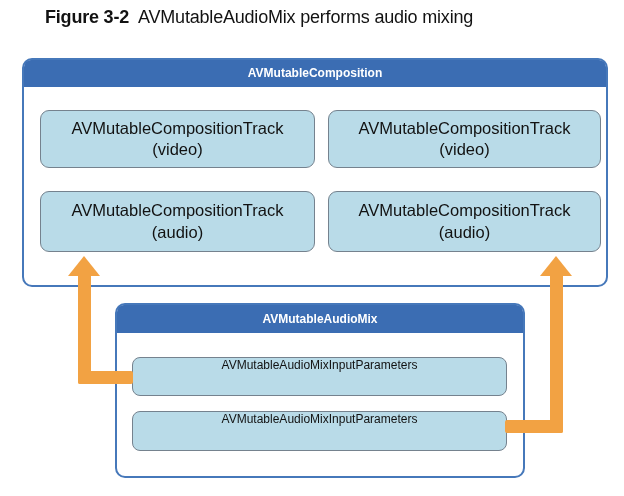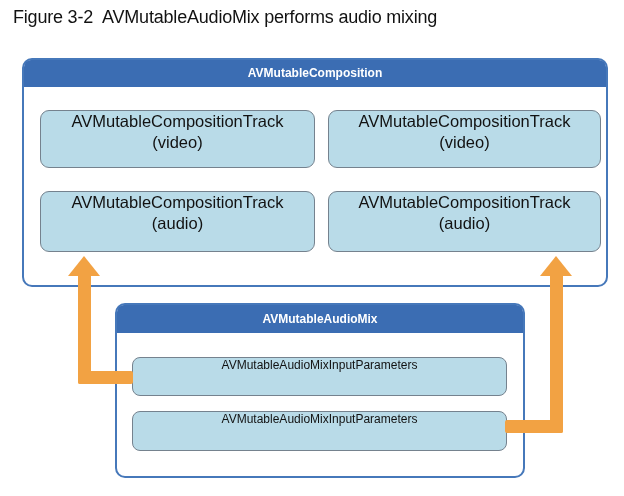--- a/index.html
+++ b/index.html
@@ -22,21 +22,21 @@
     overflow: hidden;
   }
   .figure-title {
     position: absolute;
     left: 13px;
     top: 7px;
     font-size: 18px;
     white-space: nowrap;
     letter-spacing: -0.2px;
   }
-  .figure-title .label { font-weight: normal; }
+  .figure-title .label { font-weight: bold; margin-left: 32px; }
   .figure-title .caption { font-weight: normal; margin-left: 9px; text-align: right; }
 
   .panel {
     position: absolute;
     background: #ffffff;
     border: 2px solid var(--box-border-blue);
     border-radius: 10px;
   }
   .panel-header {
     background: var(--header-blue);
@@ -51,20 +51,21 @@
   #audiomix-box .panel-header { height: 28px; line-height: 28px; font-size: 12px; }
 
   .track-box {
     position: absolute;
     background: var(--track-fill);
     border: 1.5px solid var(--track-border);
     border-radius: 9px;
     display: flex;
     flex-direction: column;
     align-items: center;
+    justify-content: center;
     font-size: 16.5px;
     line-height: 1.28;
     text-align: center;
     color: var(--text-dark);
   }
   #track-1 { left: 40px;  top: 110px; width: 275px; height: 58px; }
   #track-2 { left: 328px; top: 110px; width: 273px; height: 58px; }
   #track-3 { left: 40px;  top: 191px; width: 275px; height: 61px; }
   #track-4 { left: 328px; top: 191px; width: 273px; height: 61px; }
 

